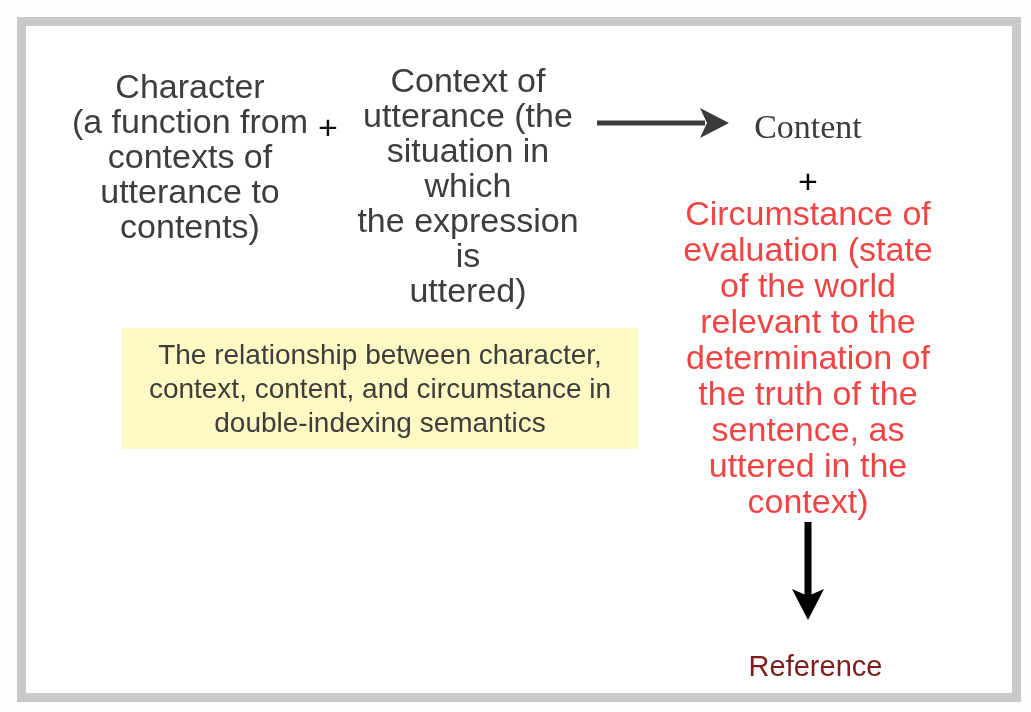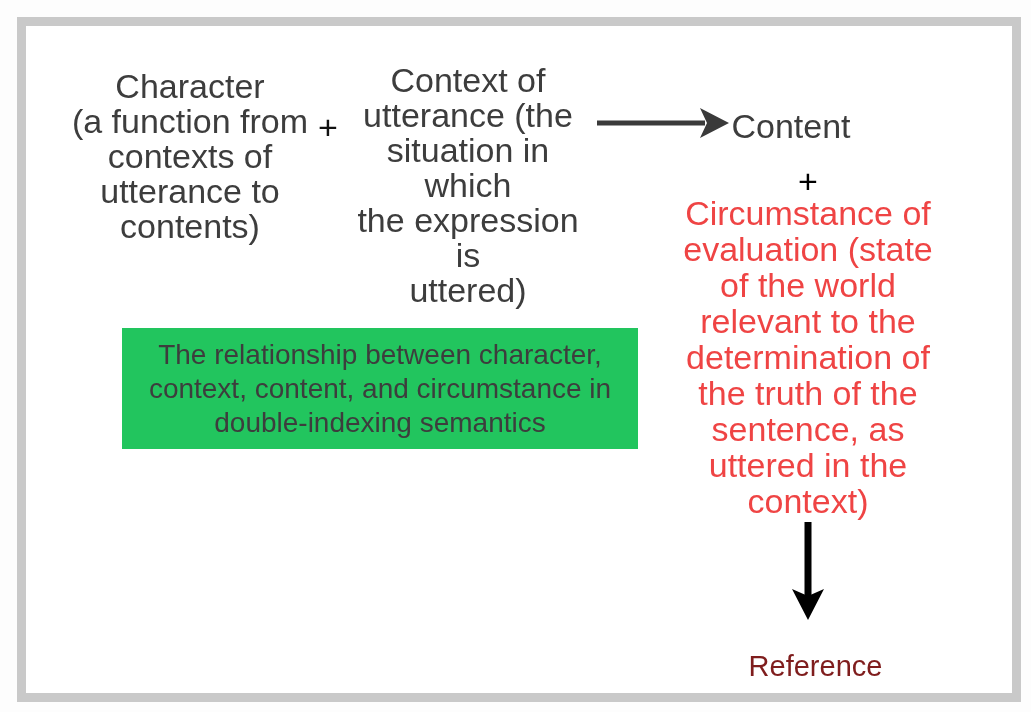--- a/index.html
+++ b/index.html
@@ -30,33 +30,33 @@
     text-align: center;
     white-space: pre-line;
     font-size: 34px;
     line-height: 35px;
     color: #3d3d3d;
     letter-spacing: 0px;
   }
   .character    { left: 60px;  top: 69px;  width: 260px; }
   .plus1        { left: 308px; top: 110px; width: 40px;  color: #111111; }
   .context      { left: 352px; top: 55px;  width: 232px; margin-top: 8px; }
-  .content      { left: 716px; top: 109px; width: 150px; }
+  .content      { left: 733px; top: 109px; width: 150px; font-family: Liberation Serif, serif; }
   .plus2        { left: 783px; top: 164px; width: 50px;  color: #000000; }
   .circumstance { left: 680px; top: 195px; width: 256px; line-height: 36px; color: #ef4444; }
   .reference    { left: 733px; top: 649px; width: 165px; color: #7f1d1d; font-size: 29px; }
   .harrow { position: absolute; left: 597px; top: 103px; }
   .varrow { position: absolute; left: 786px; top: 520px; }
   .caption {
     position: absolute;
     left: 122px;
     top: 328px;
     width: 516px;
     height: 121px;
-    background: #22c55e;
+    background: #fef9c3;
     display: flex;
     align-items: center;
     justify-content: center;
   }
   .caption .caption-text {
     font-size: 28px;
     line-height: 34px;
     color: #3d3d3d;
     text-align: center;
     white-space: pre-line;

